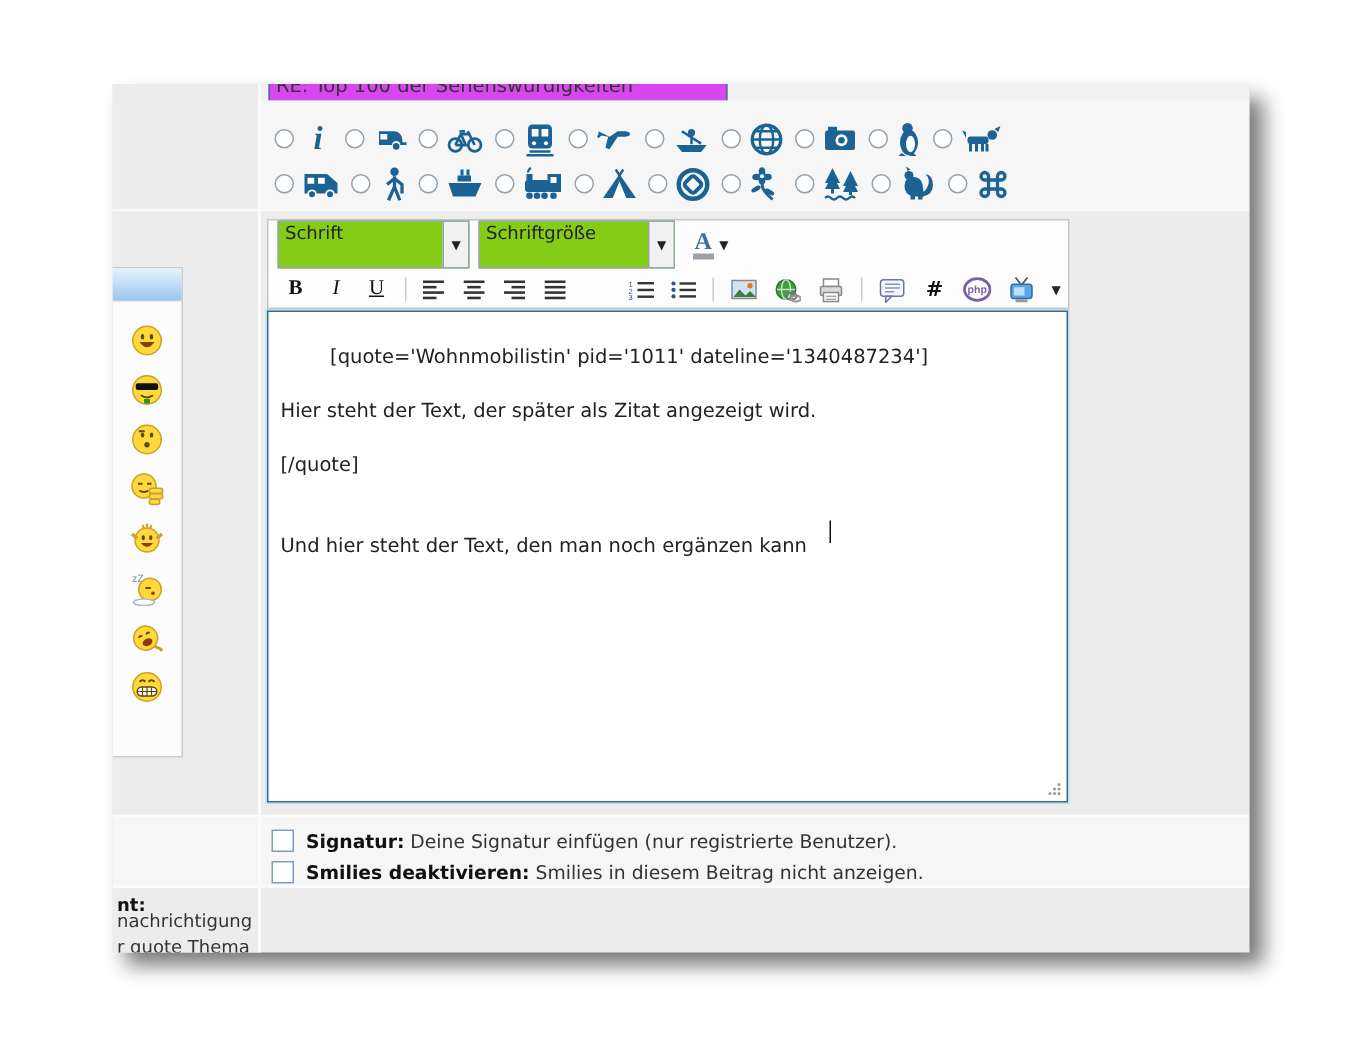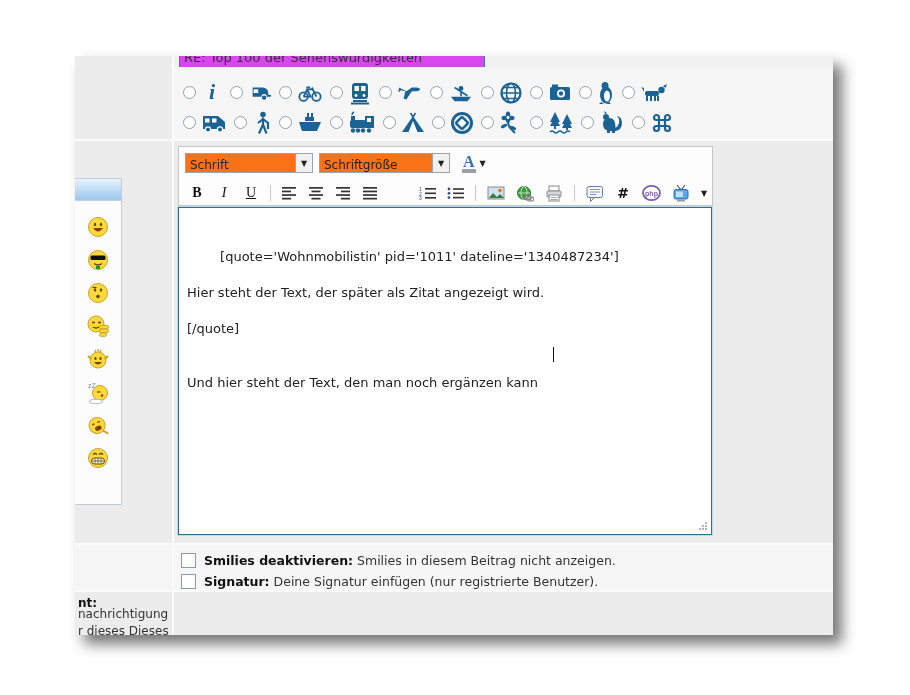--- a/index.html
+++ b/index.html
@@ -44,43 +44,43 @@
   .smilie-head{height:21px;background:linear-gradient(#e6f3fd,#9cc6ee);
     border-bottom:1px solid #bcd3e6;}
   .smilie-list{display:flex;flex-direction:column;align-items:center;
     padding-top:14px;gap:9px;}
   .smilie{width:24px;height:24px;cursor:pointer;}
 
   
   .editor-box{position:absolute;left:4px;top:5px;width:535px;height:60px;
     border:1px solid #c6c6c6;background:#fdfdfd;box-sizing:border-box;}
   .tb-row1{display:flex;align-items:center;gap:6px;padding:4px 0 0 6px;height:24px;}
-  .sel{width:128px;height:20px;border:1px solid #98a4ae;background:#f97316;
-    display:flex;align-items:flex-end;font-size:12px;color:#222;padding-left:4px;
+  .sel{width:128px;height:32px;border:1px solid #98a4ae;background:#84cc16;
+    display:flex;align-items:flex-start;font-size:12px;color:#222;padding-left:4px;
     box-sizing:border-box;cursor:default;}
   .sel .arrowbtn{margin-left:auto;width:16px;height:100%;border-left:1px solid #98a4ae;
     background:#f1f1f1;display:flex;align-items:center;justify-content:center;
     font-size:8px;color:#222;}
   .colorbtn{display:flex;align-items:flex-start;gap:4px;margin-left:6px;cursor:pointer;}
   .colorbtn .A{font-family:"Liberation Serif",serif;font-weight:bold;font-size:16px;
     color:#3a6ea5;line-height:15px;border-bottom:4px solid #9aa0a8;padding:0 1px;}
   .dd{font-size:8px;color:#222;align-self:center;}
   .tb-row2{display:flex;align-items:center;gap:11px;padding:5px 0 0 10px;height:26px;}
   .tbtn{display:flex;align-items:center;justify-content:center;min-width:16px;
     height:18px;cursor:pointer;}
   .tsep{width:1px;height:16px;background:#c9c9c9;}
   .bserif{font-family:"Liberation Serif",serif;font-size:14px;color:#111;}
   .b{font-weight:bold}.i{font-style:italic}.u{text-decoration:underline}
   .gap18{width:18px}
 
   
   .ta{position:absolute;left:4px;top:66px;width:534px;height:328px;background:#fff;
     border:1px solid #2e6e96;box-shadow:0 0 0 1px #c3d8e8;box-sizing:border-box;
     font-size:13px;line-height:18px;color:#222;white-space:pre-wrap;
-    padding:22px 8px;overflow:hidden;cursor:text;}
+    padding:4px 8px;overflow:hidden;cursor:text;}
   .caret{position:absolute;left:374px;top:139px;width:1px;height:15px;background:#111;}
   .grip{position:absolute;right:3px;bottom:3px;}
 
   
   .row-options{height:45px;}
   .row-options .content{background:#f6f6f6;padding:5px 0 0 7px;font-size:12.5px;}
   .optline{display:flex;align-items:center;gap:8px;height:21px;}
   .cb{width:13px;height:13px;border:1px solid #7f9db9;background:#fff;flex:0 0 13px;}
   .lb{font-weight:bold;color:#111;}
 
@@ -535,33 +535,33 @@
   </div>
 
   <div class="hsep"></div>
 
   <div class="row row-options">
     <div class="leftcol" style="background:#f6f6f6"></div>
     <div class="vsep"></div>
     <div class="content">
       <div class="optline">
         <span class="cb"></span>
-        <span><span class="lb">Smilies deaktivieren:</span><span> Smilies in diesem Beitrag nicht anzeigen.</span></span>
+        <span><span class="lb">Signatur:</span><span> Deine Signatur einfügen (nur registrierte Benutzer).</span></span>
       </div>
       <div class="optline">
         <span class="cb"></span>
-        <span><span class="lb">Signatur:</span><span> Deine Signatur einfügen (nur registrierte Benutzer).</span></span>
+        <span><span class="lb">Smilies deaktivieren:</span><span> Smilies in diesem Beitrag nicht anzeigen.</span></span>
       </div>
     </div>
   </div>
 
   <div class="hsep"></div>
 
   <div class="row row-subscribe">
     <div class="leftcol">
       <span class="frag b" style="top:4px">nt:</span>
       <span class="frag" style="top:15px">nachrichtigung</span>
-      <span class="frag" style="top:32px">r dieses Dieses</span>
+      <span class="frag" style="top:32px">r quote Thema</span>
     </div>
     <div class="vsep"></div>
   </div>
 
 </div>
 
 </body></html>

